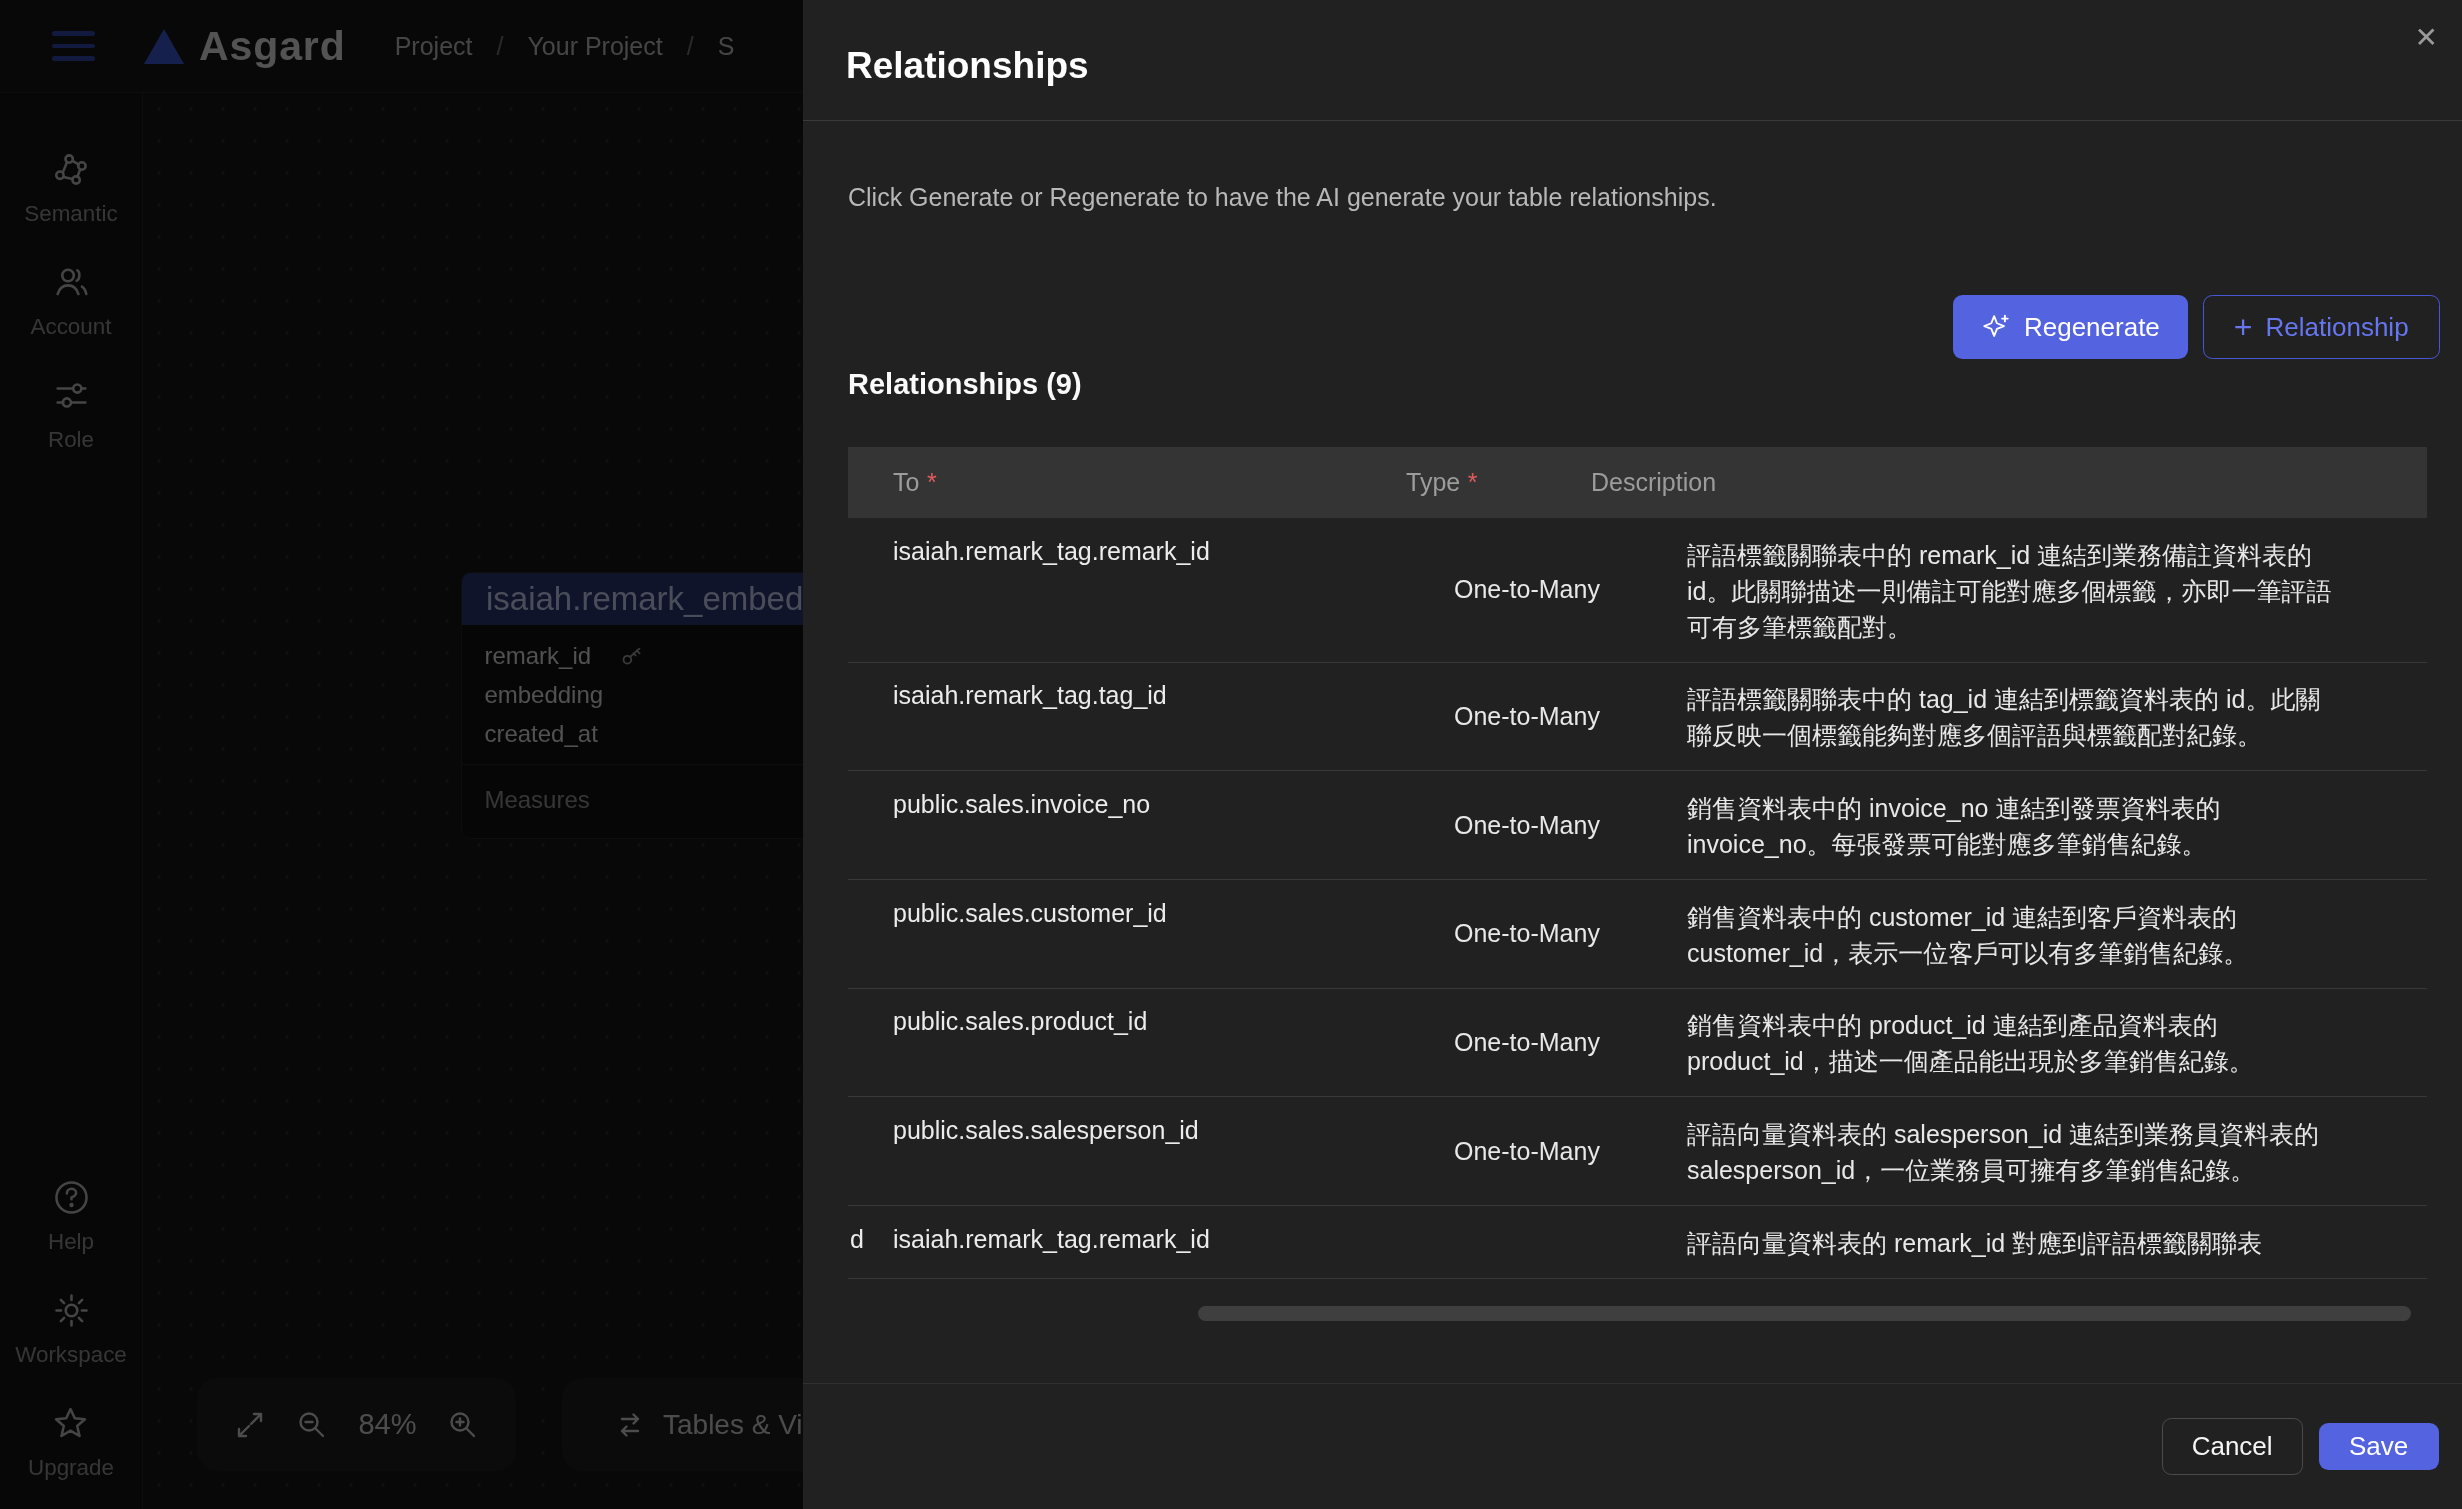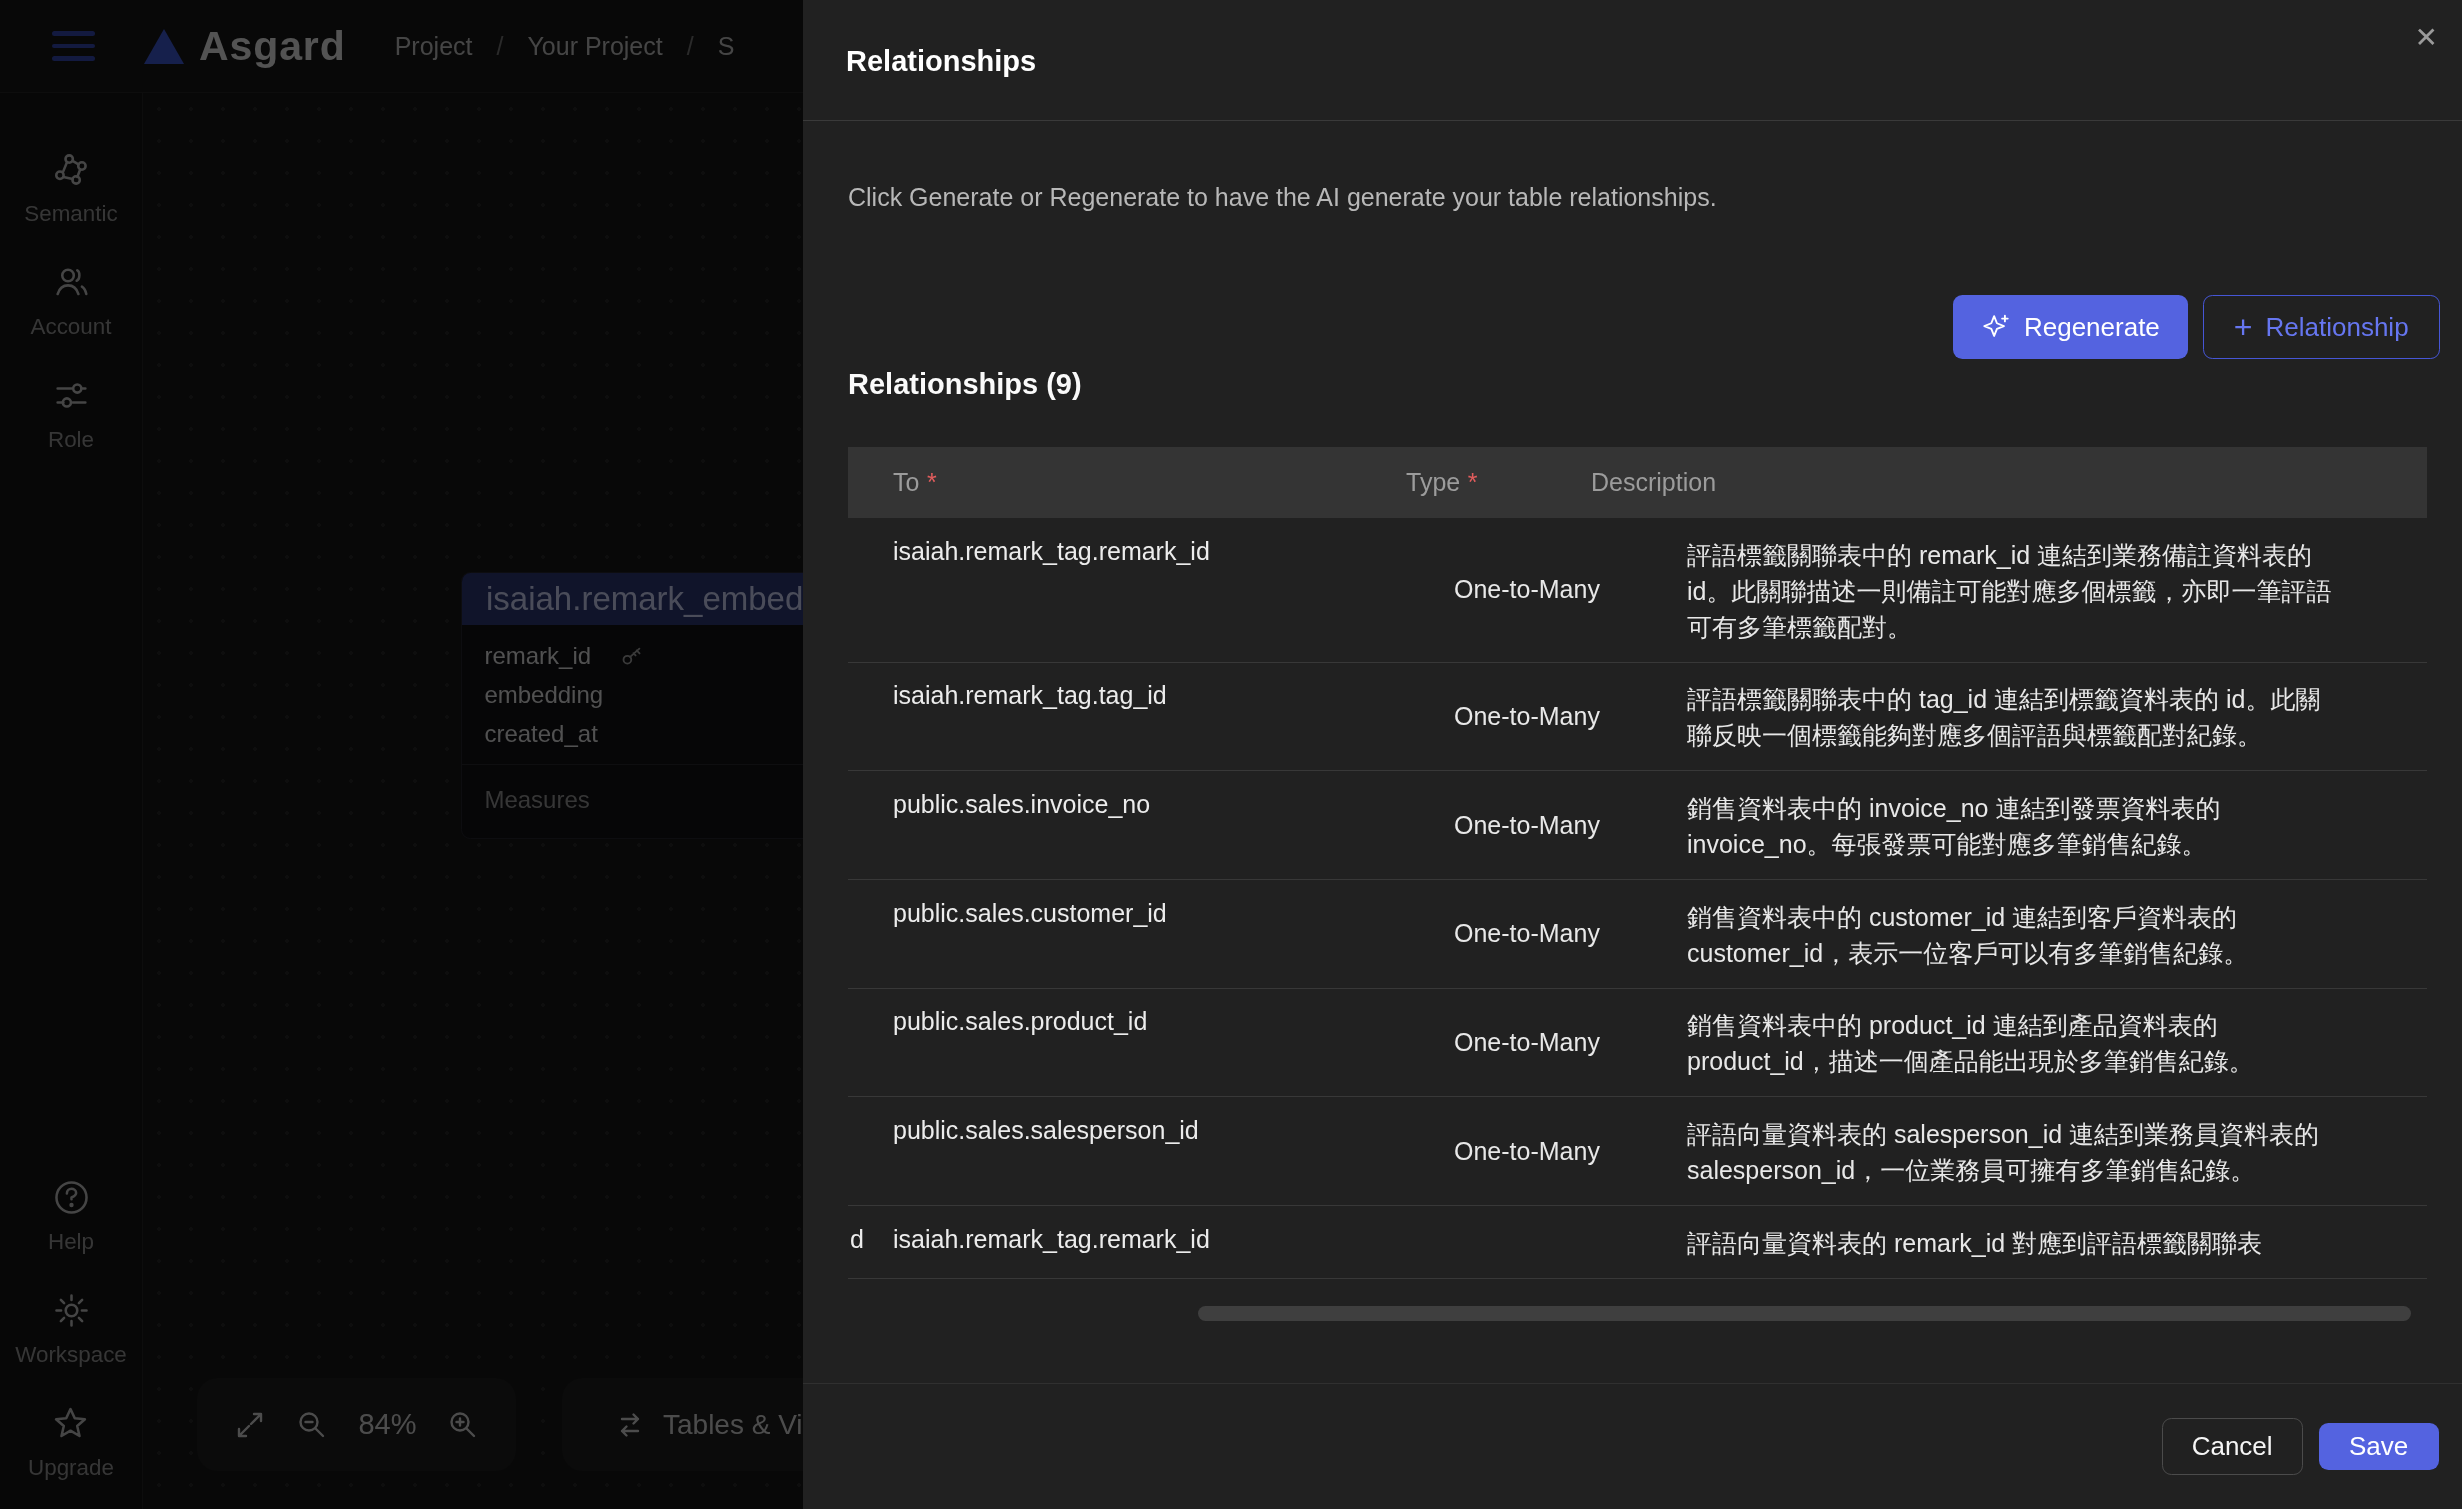--- a/index.html
+++ b/index.html
@@ -58,21 +58,21 @@
   .pill-zoom{left:54px;top:1285px;width:319px;justify-content:center;gap:30px;}
   .pill-zoom .zlevel{font-size:29px;}
   .pill-tables{left:419px;top:1285px;width:402px;gap:17px;padding-left:52px;font-size:28px;}
   .icon-btn{display:flex;align-items:center;cursor:pointer;}
   
   .scrim{position:absolute;inset:0;background:rgba(0,0,0,0.62);z-index:40;}
   
   .drawer{position:absolute;left:803px;top:0;width:1659px;height:1510px;background:var(--drawer-bg);
     z-index:50;}
   .drawer-header{position:relative;height:121px;border-bottom:0.9px solid #3a3a3a;}
-  .drawer-title{position:absolute;left:43px;top:45px;font-size:29px;font-weight:700;color:#fff;}
+  .drawer-title{position:absolute;left:43px;top:45px;font-size:37px;font-weight:700;color:#fff;}
   .drawer-close{position:absolute;right:24px;top:20.6px;font-size:28px;color:#9a9a9a;cursor:pointer;}
   .drawer-desc{position:absolute;left:45px;top:183px;font-size:25px;color:#b8b8b8;}
   .actions-row{position:absolute;top:295px;right:22.4px;display:flex;gap:15px;height:64px;}
   .btn{display:flex;align-items:center;justify-content:center;border-radius:9.3px;font-size:26px;cursor:pointer;}
   .btn-regenerate{background:var(--accent);color:#fff;padding:16px 28px;gap:13px;}
   .btn-regenerate svg{width:30px;height:30px;stroke:#fff;fill:none;stroke-width:2;stroke-linecap:round;stroke-linejoin:round;}
   .btn-relationship{border:1.9px solid #4656d6;color:var(--accent-text);padding:0 30px;gap:13px;background:transparent;}
   .btn-relationship .plus{font-size:32px;font-weight:400;line-height:0;}
   .section-title{position:absolute;left:45px;top:368px;font-size:29px;font-weight:600;color:#fafafa;}
   

